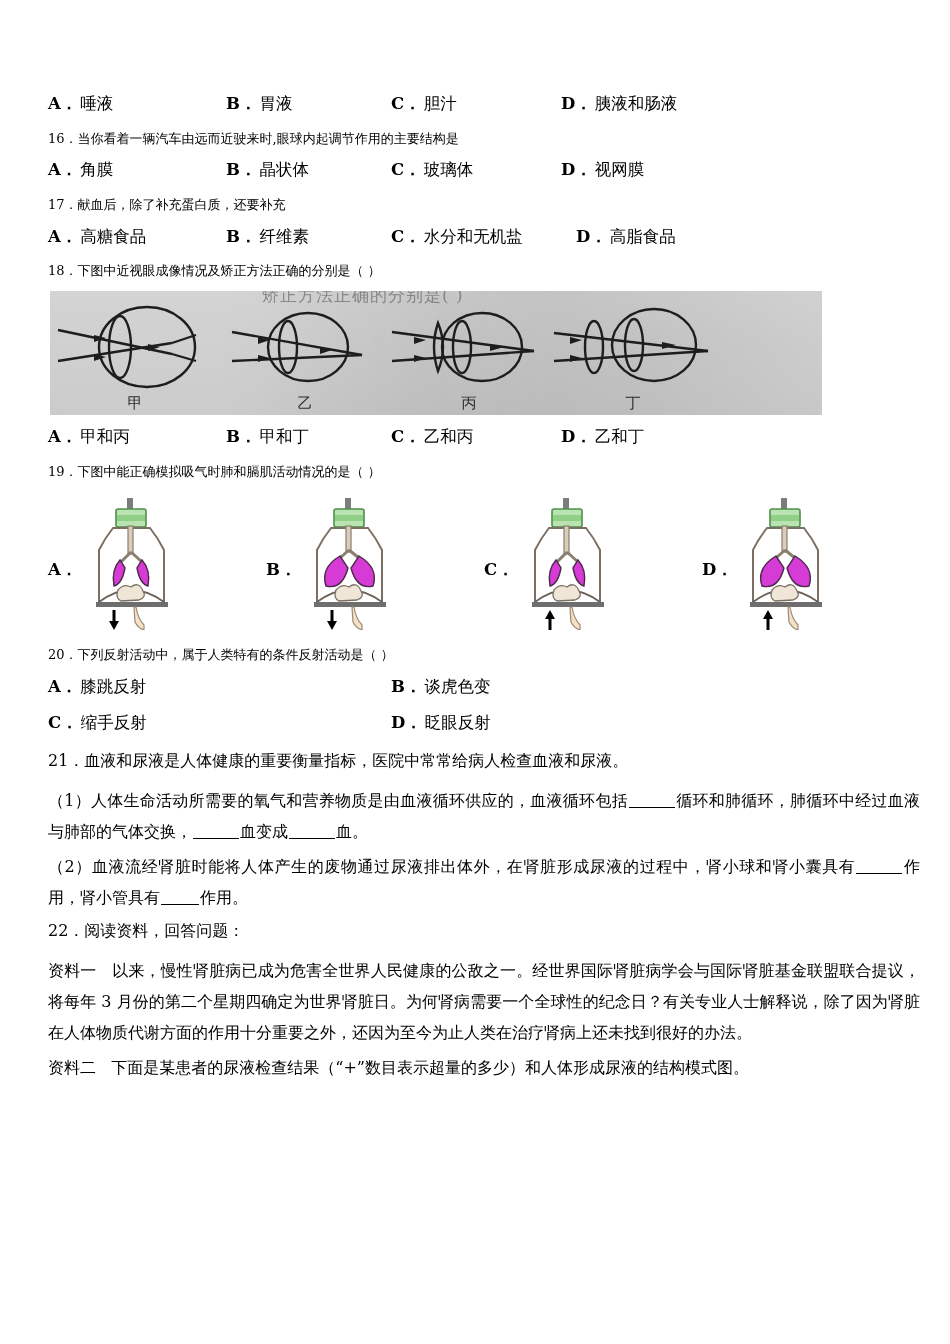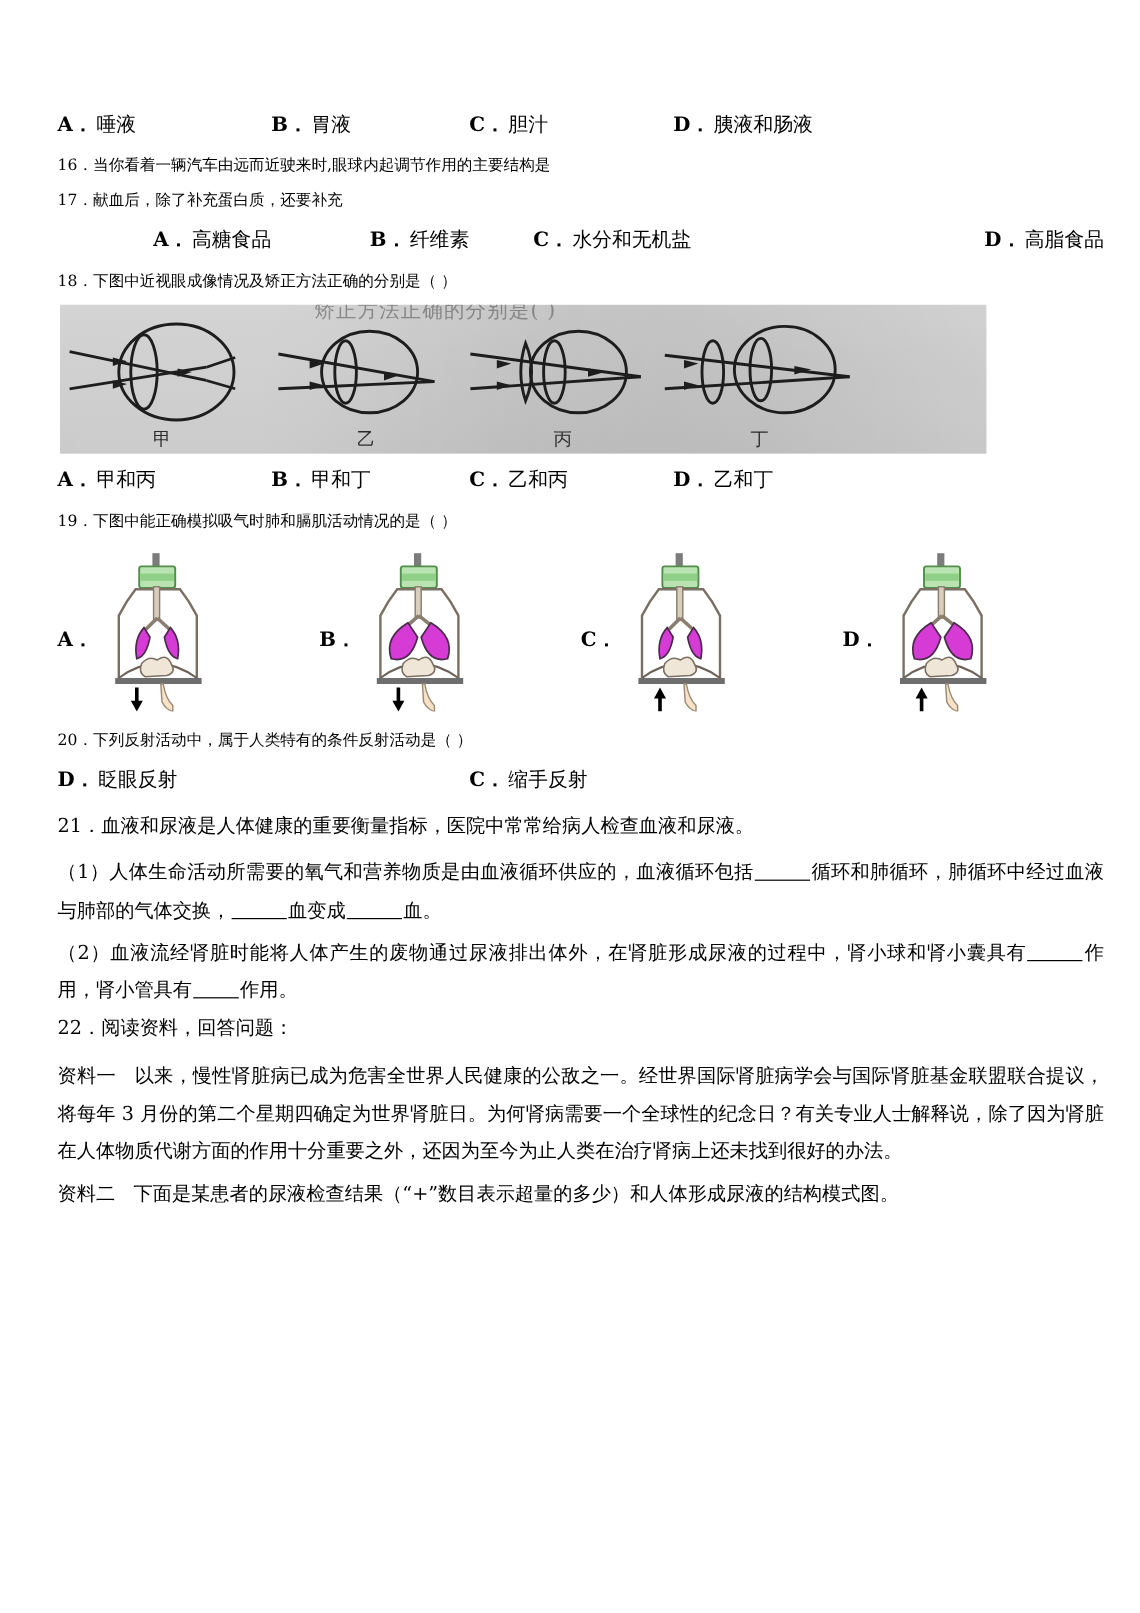--- a/index.html
+++ b/index.html
@@ -50,21 +50,20 @@
   
   .opts4 {
     display: grid;
     grid-template-columns: 178px 165px 170px 1fr;
     font-size: 16.5px;
     margin: 0 0 12px 0;
     line-height: 1.5;
   }
   .opts4.wide {
     grid-template-columns: 178px 165px 185px 1fr;
-    text-align: right;
   }
   .opts2 {
     display: grid;
     grid-template-columns: 343px 1fr;
     font-size: 16.5px;
     margin: 0 0 12px 0;
     line-height: 1.5;
   }
   .opt {
     white-space: nowrap;
@@ -158,20 +157,26 @@
   <div class="content">
 
     <div class="opts4">
       <span class="opt"><span class="lbl">A．</span><span>唾液</span></span>
       <span class="opt"><span class="lbl">B．</span><span>胃液</span></span>
       <span class="opt"><span class="lbl">C．</span><span>胆汁</span></span>
       <span class="opt"><span class="lbl">D．</span><span>胰液和肠液</span></span>
     </div>
 
     <p class="qstem">16．当你看着一辆汽车由远而近驶来时,眼球内起调节作用的主要结构是</p>
+    <div class="opts4">
+      <span class="opt"><span class="lbl">A．</span><span>角膜</span></span>
+      <span class="opt"><span class="lbl">B．</span><span>晶状体</span></span>
+      <span class="opt"><span class="lbl">C．</span><span>玻璃体</span></span>
+      <span class="opt"><span class="lbl">D．</span><span>视网膜</span></span>
+    </div>
 
     <p class="qstem">17．献血后，除了补充蛋白质，还要补充</p>
     <div class="opts4 wide">
       <span class="opt"><span class="lbl">A．</span><span>高糖食品</span></span>
       <span class="opt"><span class="lbl">B．</span><span>纤维素</span></span>
       <span class="opt"><span class="lbl">C．</span><span>水分和无机盐</span></span>
       <span class="opt"><span class="lbl">D．</span><span>高脂食品</span></span>
     </div>
 
     <p class="qstem">18．下图中近视眼成像情况及矫正方法正确的分别是（ ）</p>
@@ -350,22 +355,26 @@
           <g>
             <line x1="34" y1="124" x2="34" y2="138" stroke="#000" stroke-width="3"></line>
             <polygon points="29,127 39,127 34,118" fill="#000"></polygon>
           </g>
         </svg>
       </div>
     </div>
 
     <p class="qstem">20．下列反射活动中，属于人类特有的条件反射活动是（  ）</p>
     <div class="opts2">
+      <span class="opt"><span class="lbl">A．</span><span>膝跳反射</span></span>
+      <span class="opt"><span class="lbl">B．</span><span>谈虎色变</span></span>
+    </div>
+    <div class="opts2">
+      <span class="opt"><span class="lbl">C．</span><span>缩手反射</span></span>
       <span class="opt"><span class="lbl">D．</span><span>眨眼反射</span></span>
-      <span class="opt"><span class="lbl">C．</span><span>缩手反射</span></span>
     </div>
 
     <p class="para">21．血液和尿液是人体健康的重要衡量指标，医院中常常给病人检查血液和尿液。</p>
     <p class="para-wrap"><span>（1）人体生命活动所需要的氧气和营养物质是由血液循环供应的，血液循环包括</span><span class="blank"></span><span>循环和肺循环，肺循环中经过</span><span>血液与肺部的气体交换，</span><span class="blank"></span><span>血变成</span><span class="blank"></span><span>血。</span></p>
     <p class="para-wrap"><span>（2）血液流经肾脏时能将人体产生的废物通过尿液排出体外，在肾脏形成尿液的过程中，肾小球和肾小囊具有</span><span class="blank"></span><span>作用，肾小管具有</span><span class="blank sm"></span><span>作用。</span></p>
 
     <p class="para">22．阅读资料，回答问题：</p>
     <p class="para-wrap"><span>资料一</span>&nbsp;&nbsp;&nbsp;<span>以来，慢性肾脏病已成为危害全世界人民健康的公敌之一。经世界国际肾脏病学会与国际肾脏基金联盟联合提议，将每年 3 月份的第二个星期四确定为世界肾脏日。为何肾病需要一个全球性的纪念日？有关专业人士解释说，除了因为肾脏在人体物质代谢方面的作用十分重要之外，还因为至今为止人类在治疗肾病上还未找到很好的办法。</span></p>
     <p class="para-wrap"><span>资料二</span>&nbsp;&nbsp;&nbsp;<span>下面是某患者的尿液检查结果（“+”数目表示超量的多少）和人体形成尿液的结构模式图。</span></p>
 

